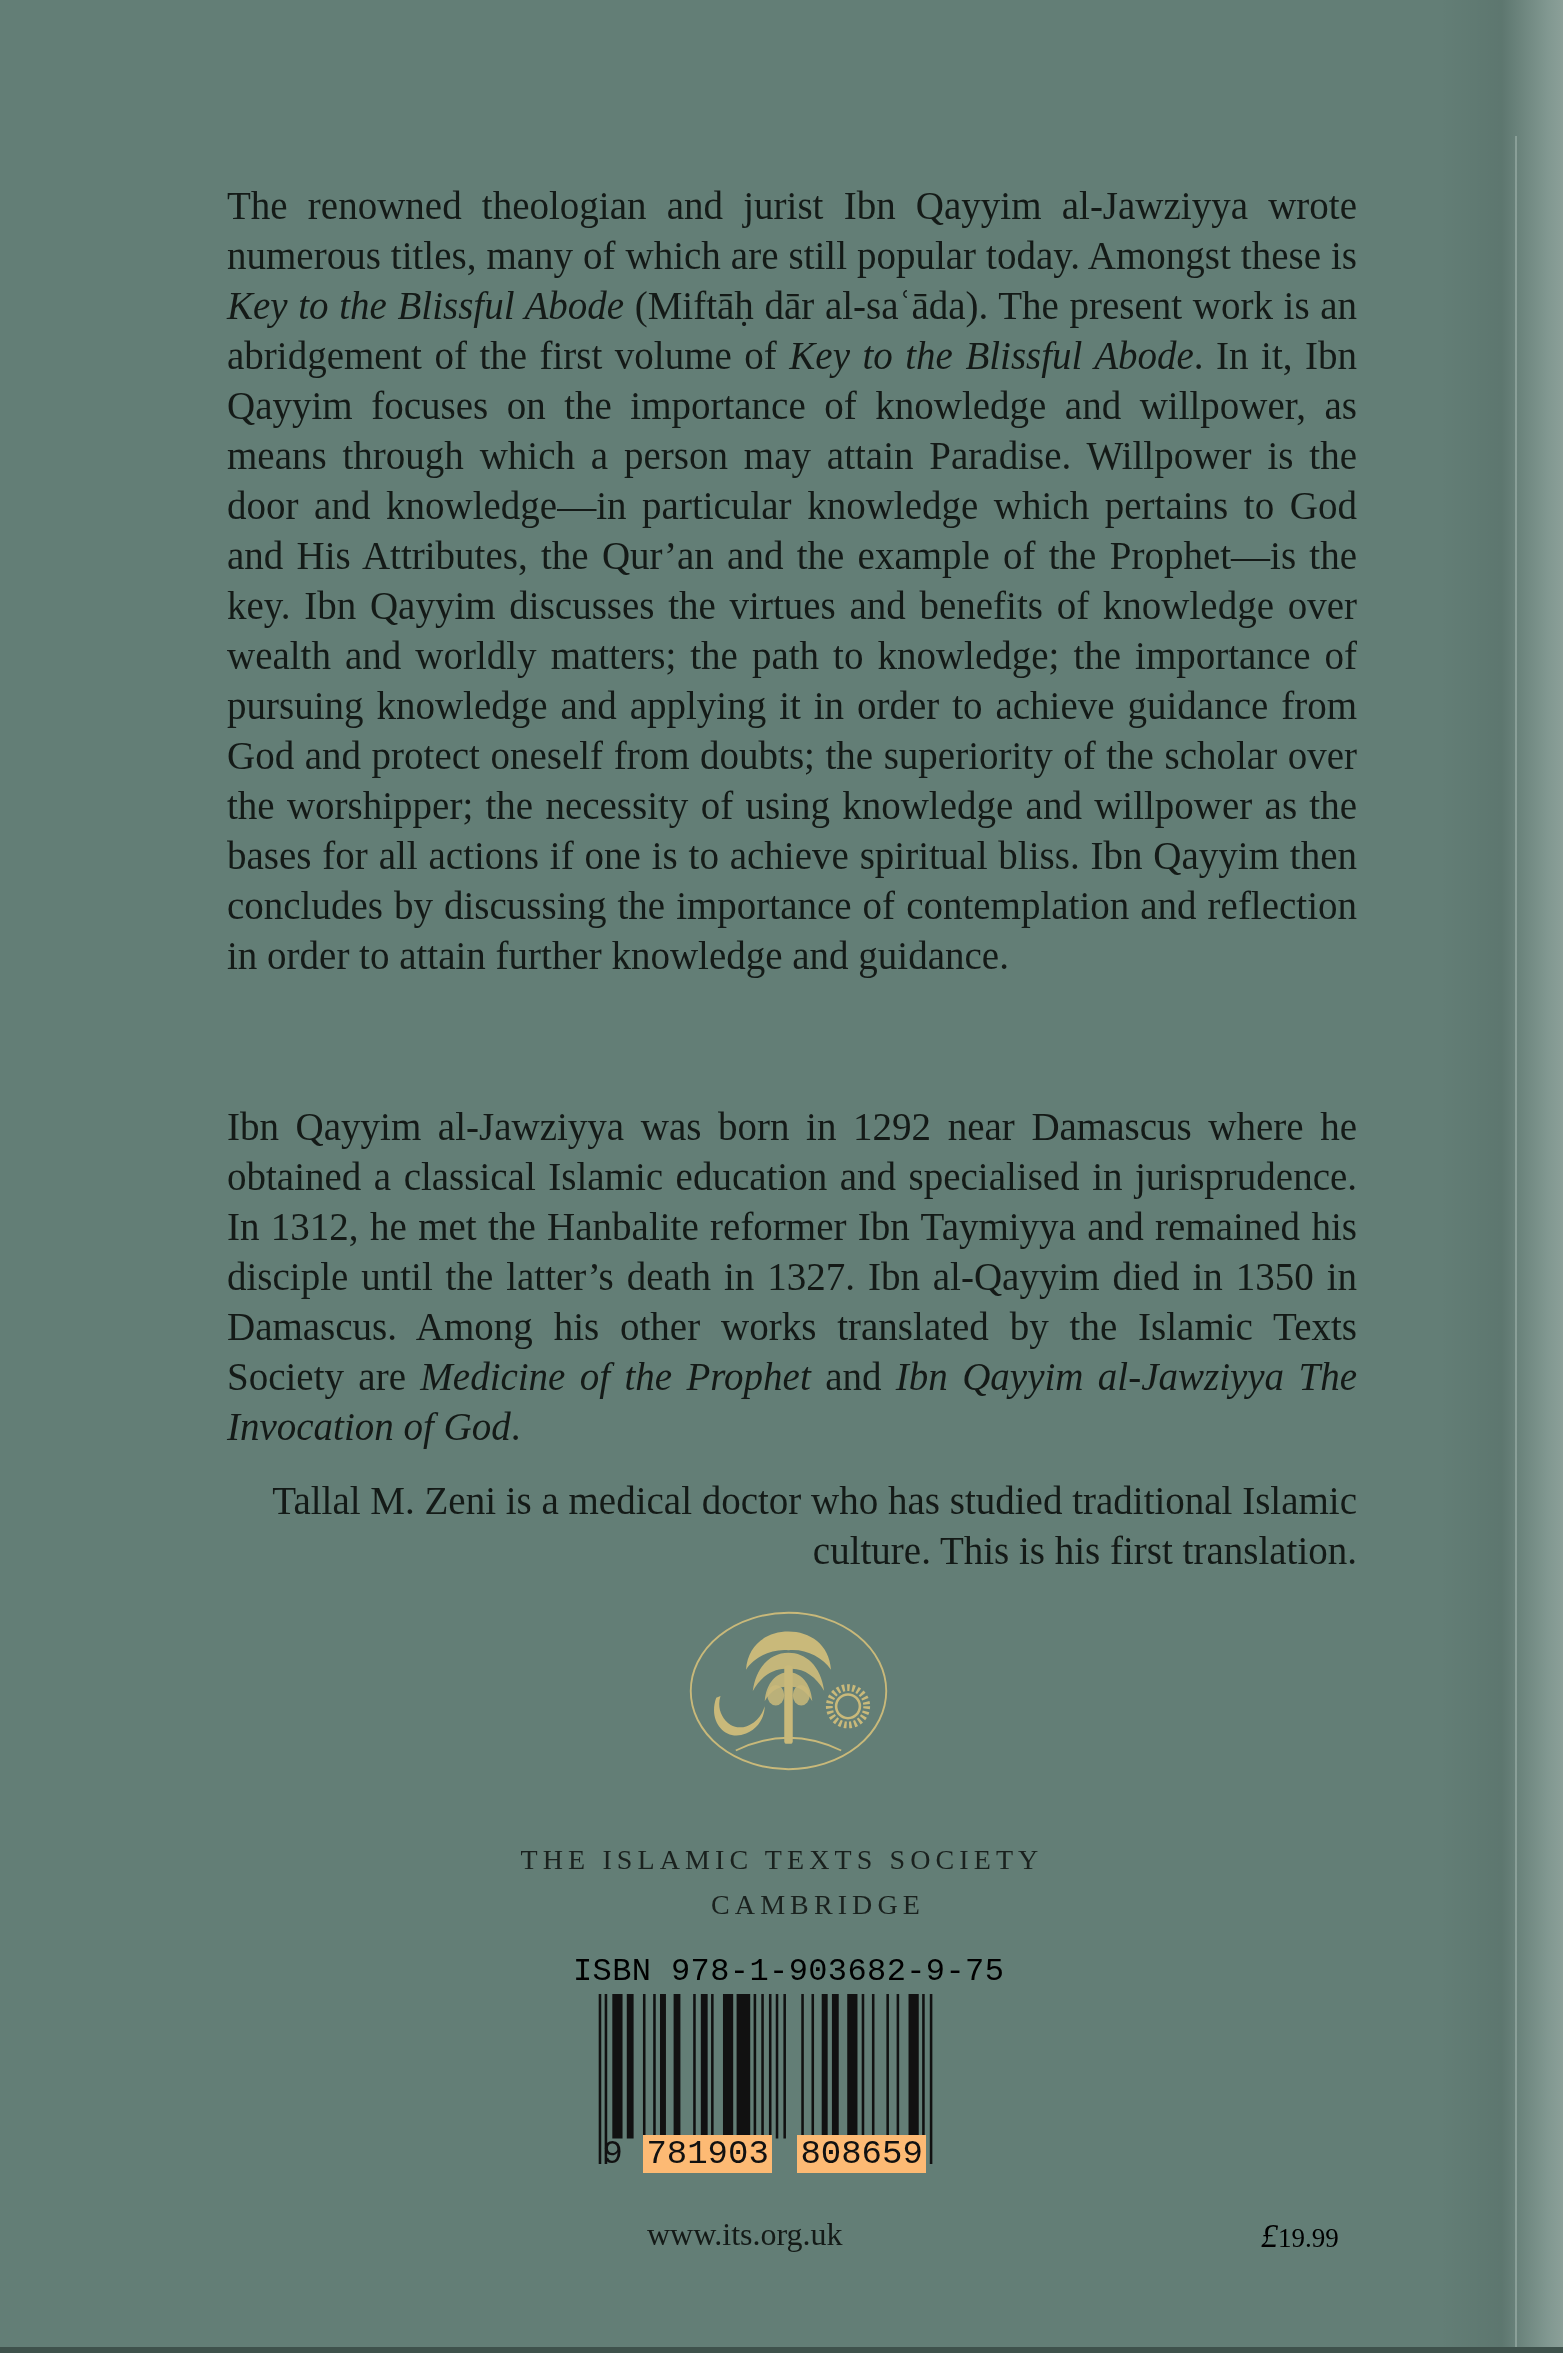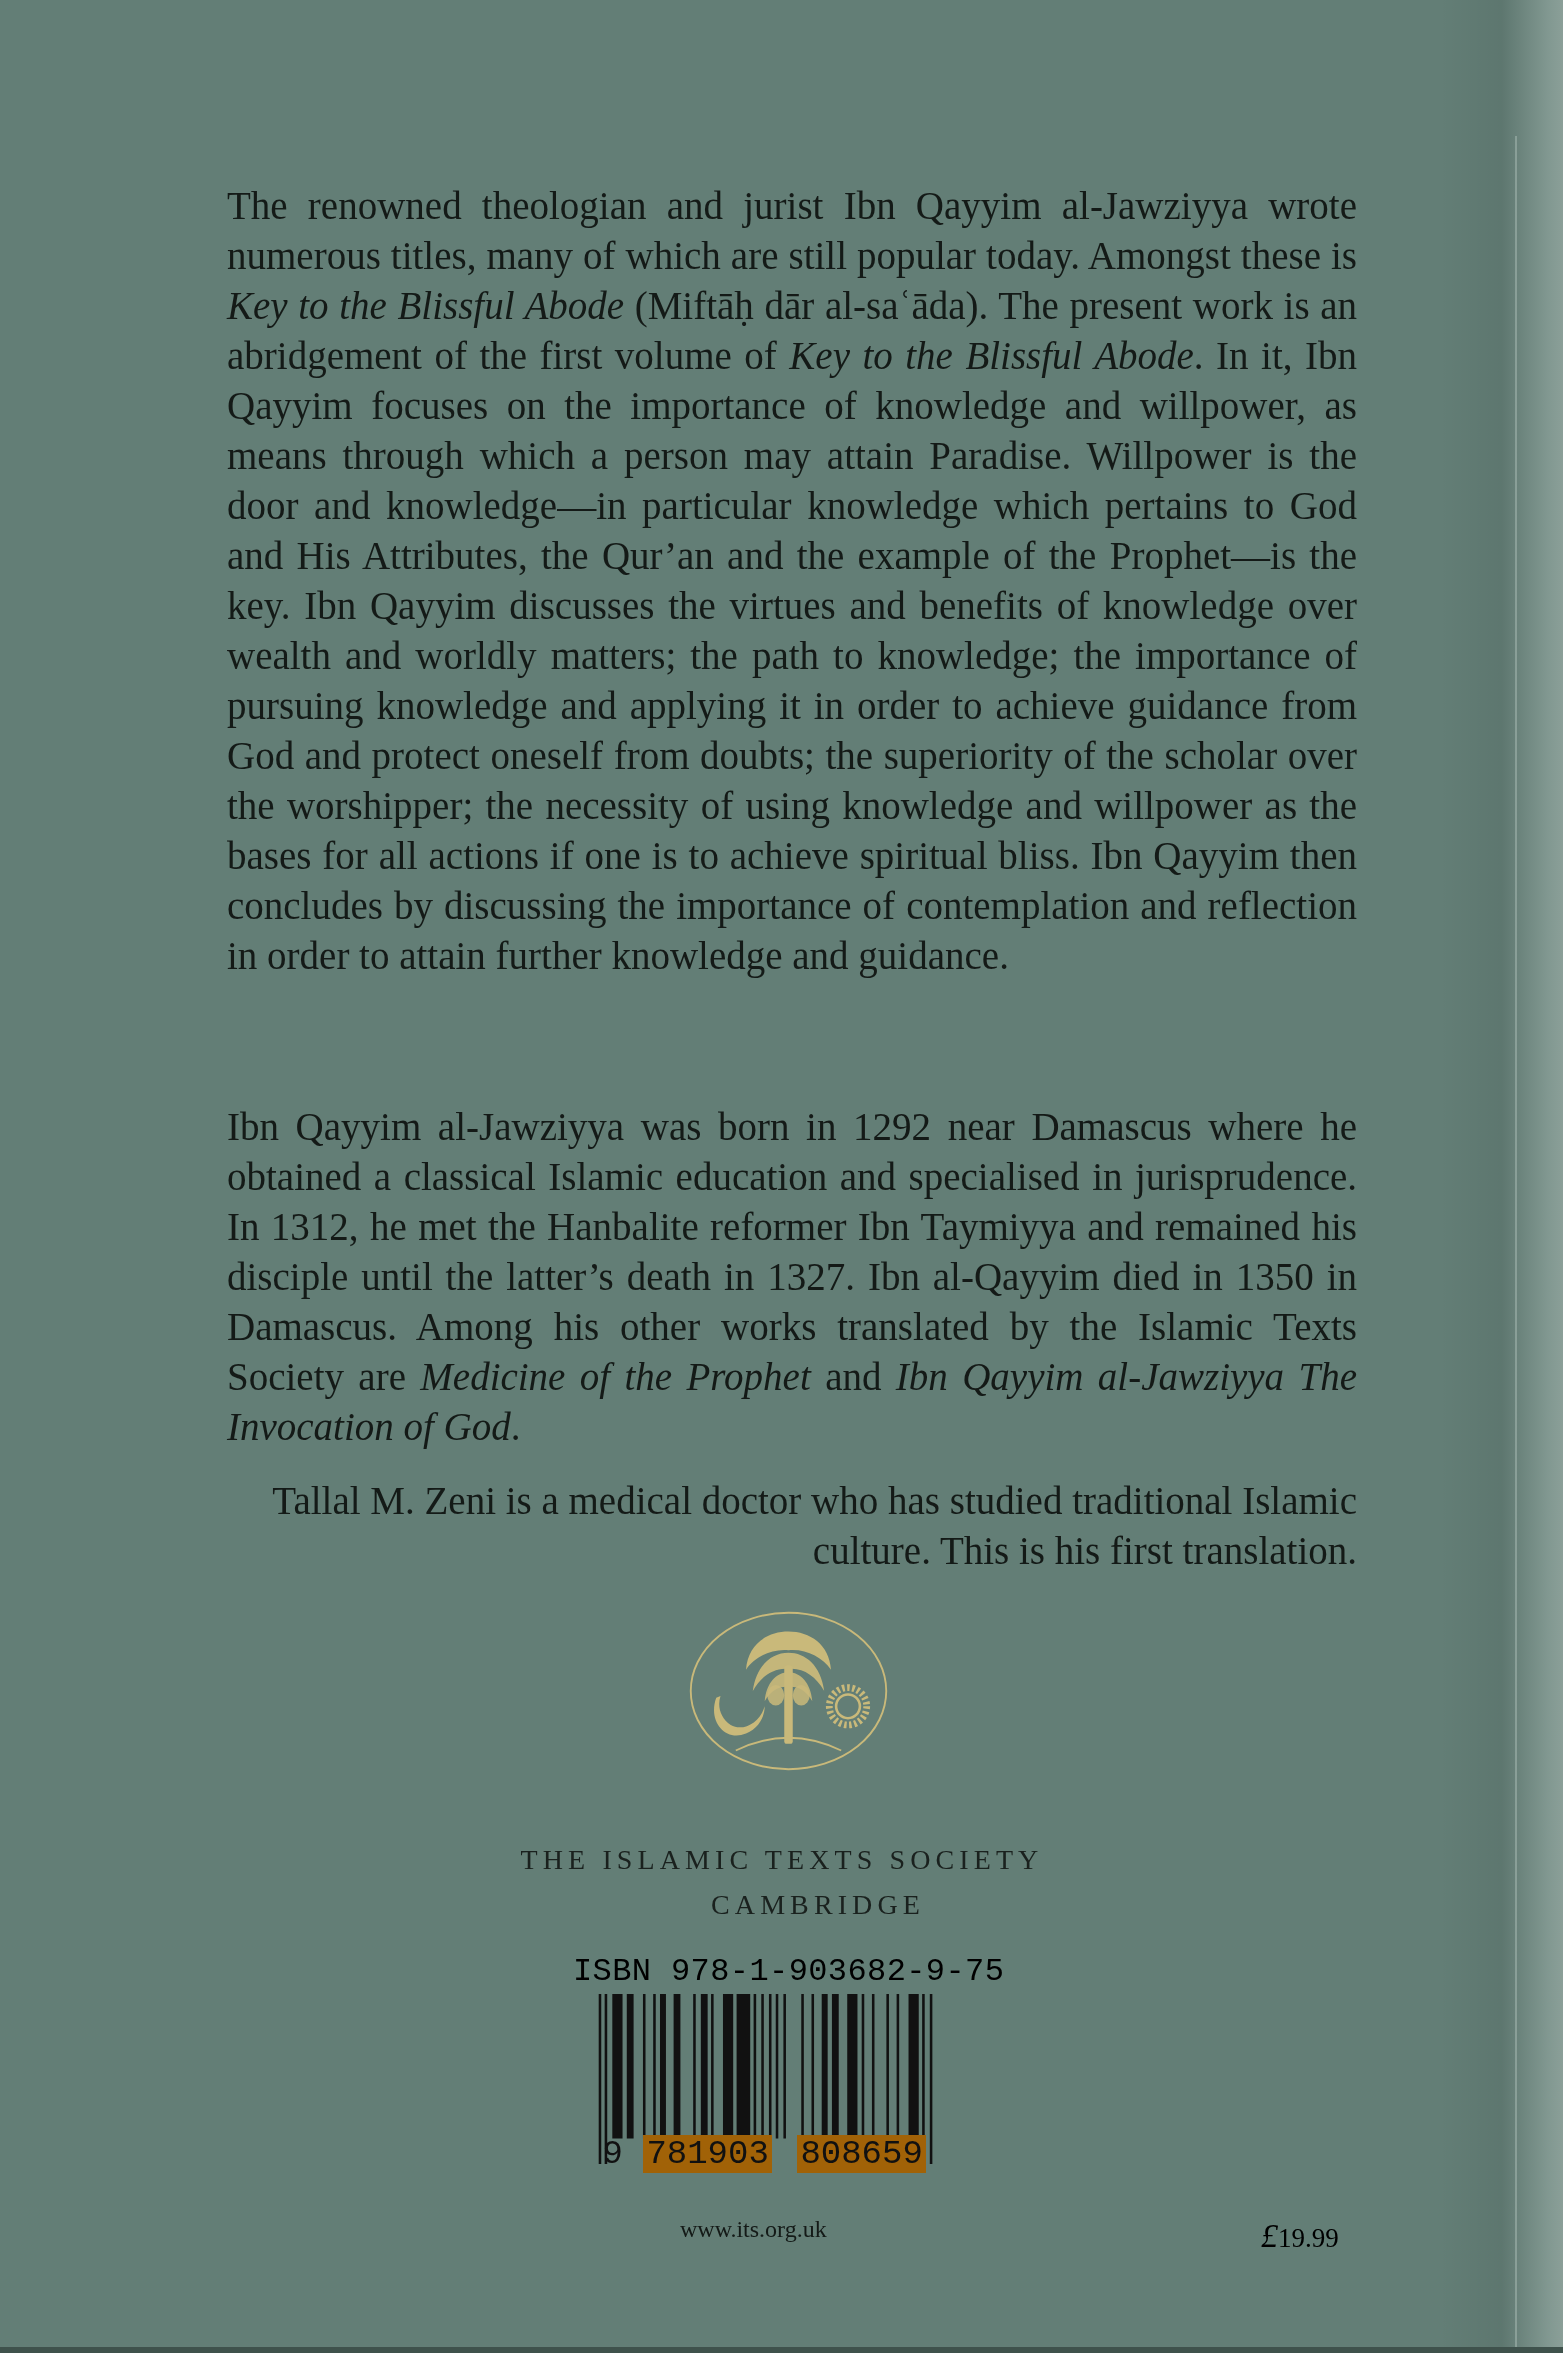--- a/index.html
+++ b/index.html
@@ -58,30 +58,30 @@
     font-size: 32px; letter-spacing: 0.4px;
     color: #000000;
   }
   .barcode {
     position: absolute; left: 597px; top: 1994px; width: 366px; height: 170px;
   }
   .barcode-digits {
     position: absolute; top: 2135px;
     font-family: "Liberation Mono", "DejaVu Sans Mono", monospace;
     font-size: 34px; color: #111;
-    background: #a16207;
+    background: #fdba74;
     padding: 0 3.4px;
   }
   #bd-first { left: 599px; background: none; }
   #bd-left { left: 643px; }
   #bd-right { left: 797px; }
 
   .footer-url {
-    position: absolute; left: 680px; top: 2216px;
-    font-size: 24px; color: #141a17;
+    position: absolute; left: 647px; top: 2216px;
+    font-size: 32px; color: #141a17;
   }
   .footer-price {
     position: absolute; left: 1261px; top: 2217px;
     font-size: 27px; color: #000000;
   }
   .footer-price .pound { font-style: italic; font-size: 34px; }
 </style>
 </head>
 <body>
 

